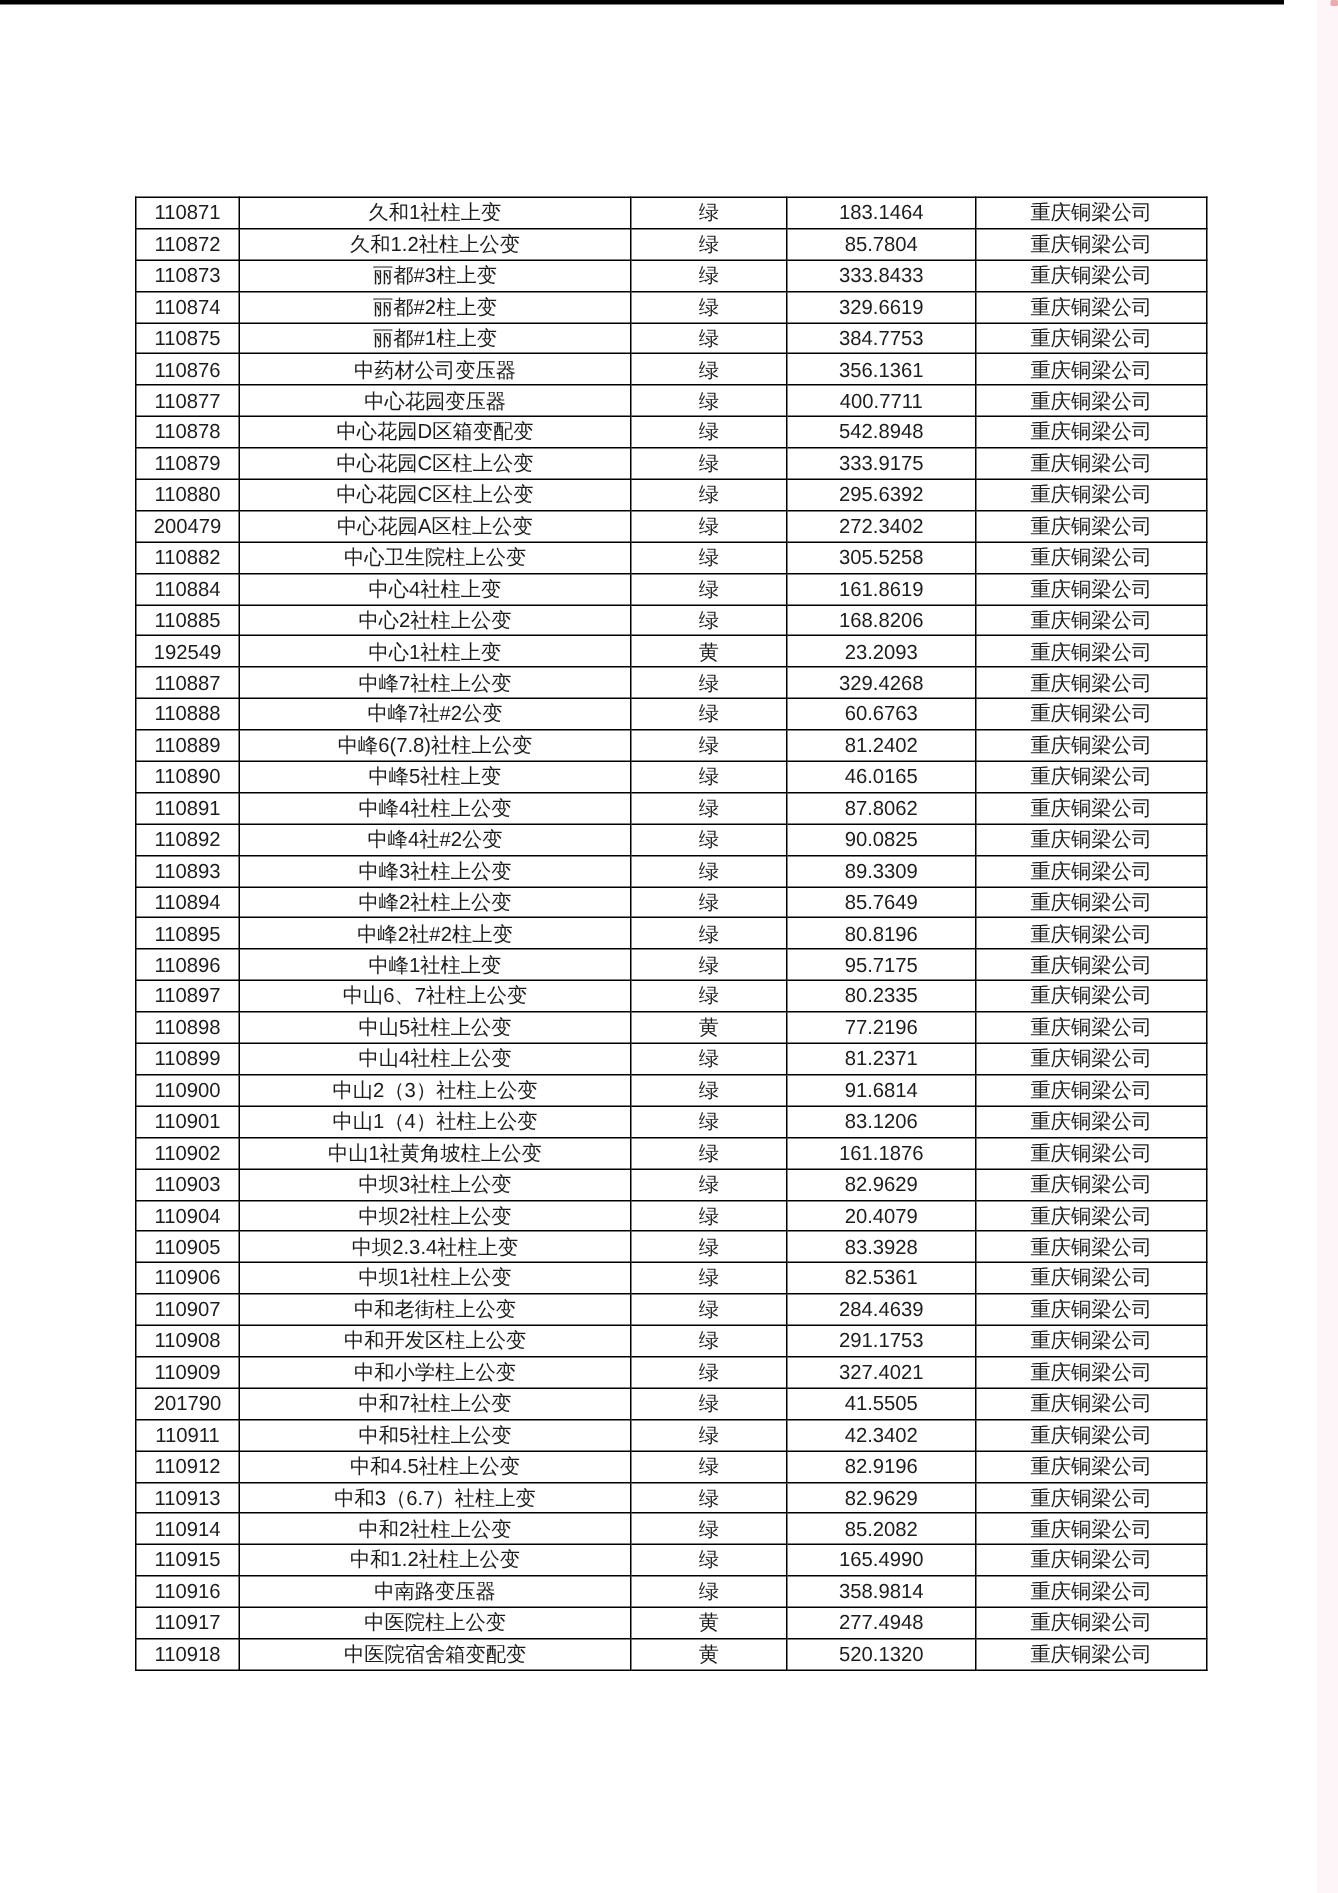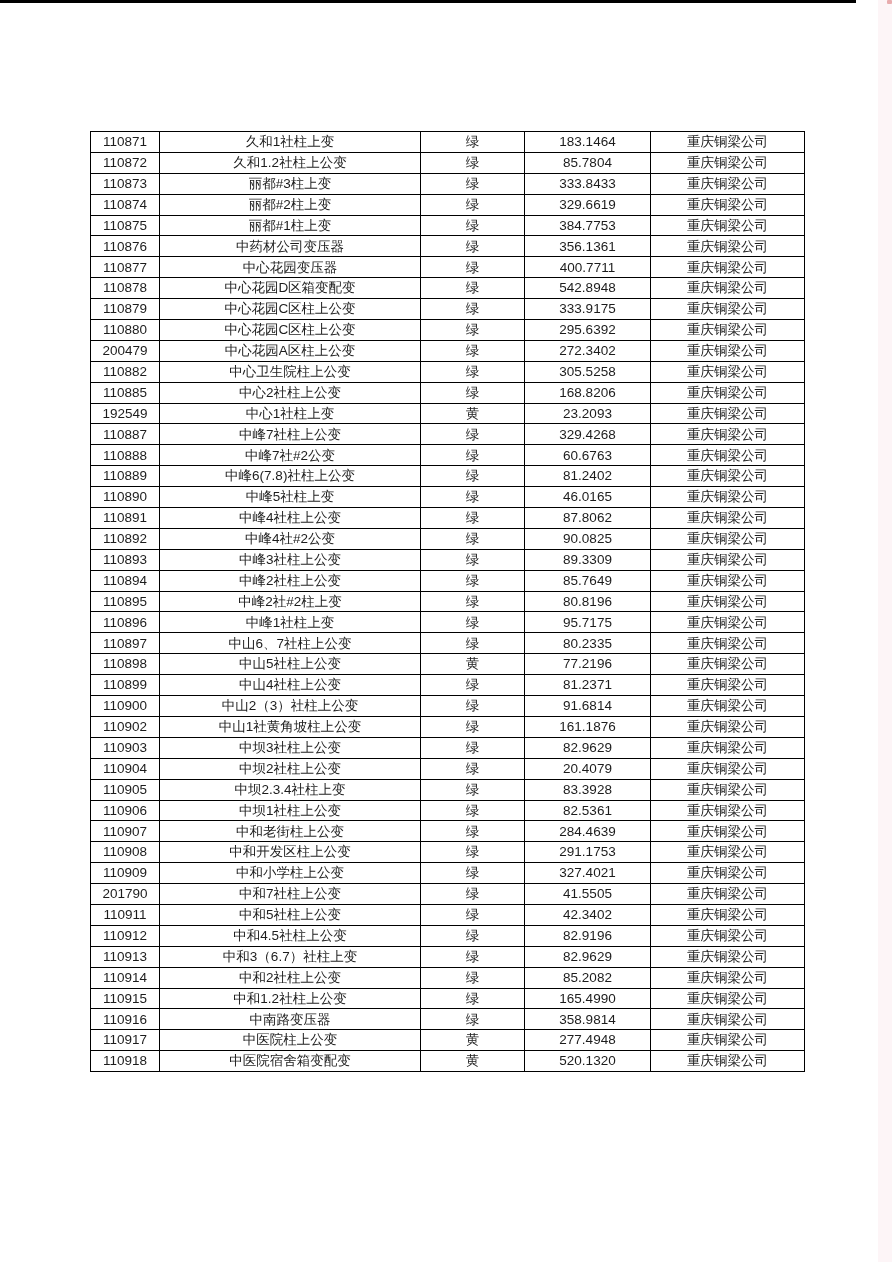--- a/index.html
+++ b/index.html
@@ -147,20 +147,27 @@
         <td>重庆铜梁公司</td>
       </tr>
       <tr>
         <td>110882</td>
         <td>中心卫生院柱上公变</td>
         <td>绿</td>
         <td>305.5258</td>
         <td>重庆铜梁公司</td>
       </tr>
       <tr>
+        <td>110884</td>
+        <td>中心4社柱上变</td>
+        <td>绿</td>
+        <td>161.8619</td>
+        <td>重庆铜梁公司</td>
+      </tr>
+      <tr>
         <td>110885</td>
         <td>中心2社柱上公变</td>
         <td>绿</td>
         <td>168.8206</td>
         <td>重庆铜梁公司</td>
       </tr>
       <tr>
         <td>192549</td>
         <td>中心1社柱上变</td>
         <td>黄</td>
@@ -259,20 +266,27 @@
         <td>重庆铜梁公司</td>
       </tr>
       <tr>
         <td>110900</td>
         <td>中山2（3）社柱上公变</td>
         <td>绿</td>
         <td>91.6814</td>
         <td>重庆铜梁公司</td>
       </tr>
       <tr>
+        <td>110901</td>
+        <td>中山1（4）社柱上公变</td>
+        <td>绿</td>
+        <td>83.1206</td>
+        <td>重庆铜梁公司</td>
+      </tr>
+      <tr>
         <td>110902</td>
         <td>中山1社黄角坡柱上公变</td>
         <td>绿</td>
         <td>161.1876</td>
         <td>重庆铜梁公司</td>
       </tr>
       <tr>
         <td>110903</td>
         <td>中坝3社柱上公变</td>
         <td>绿</td>

